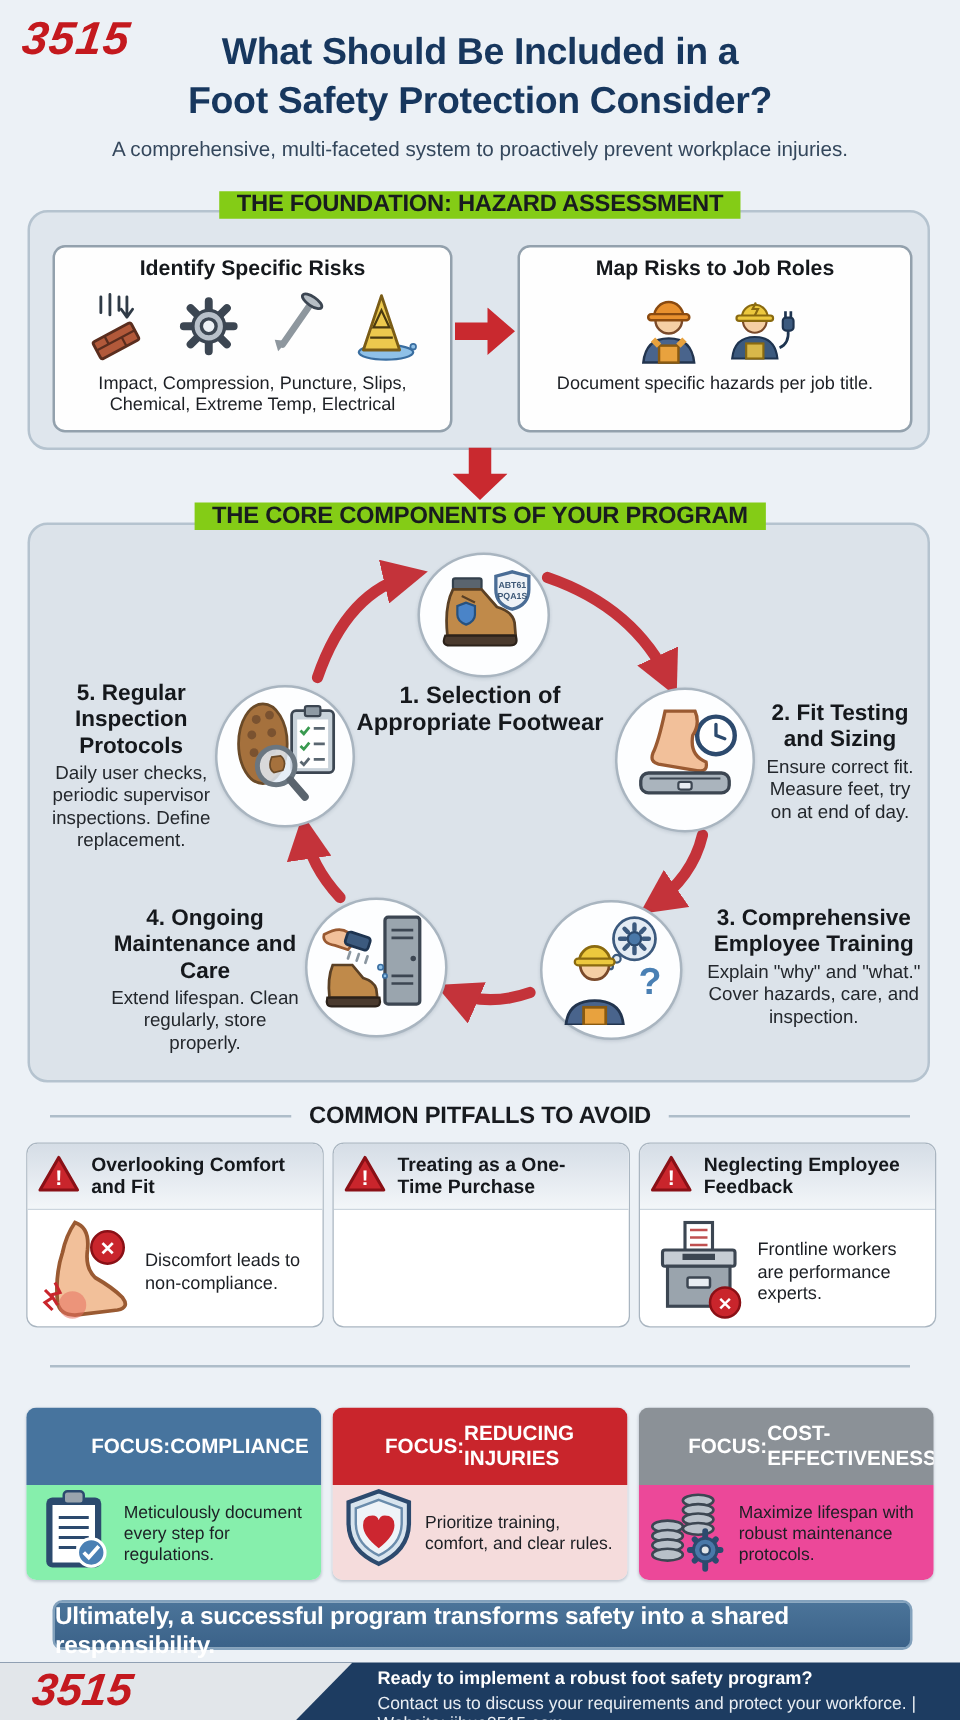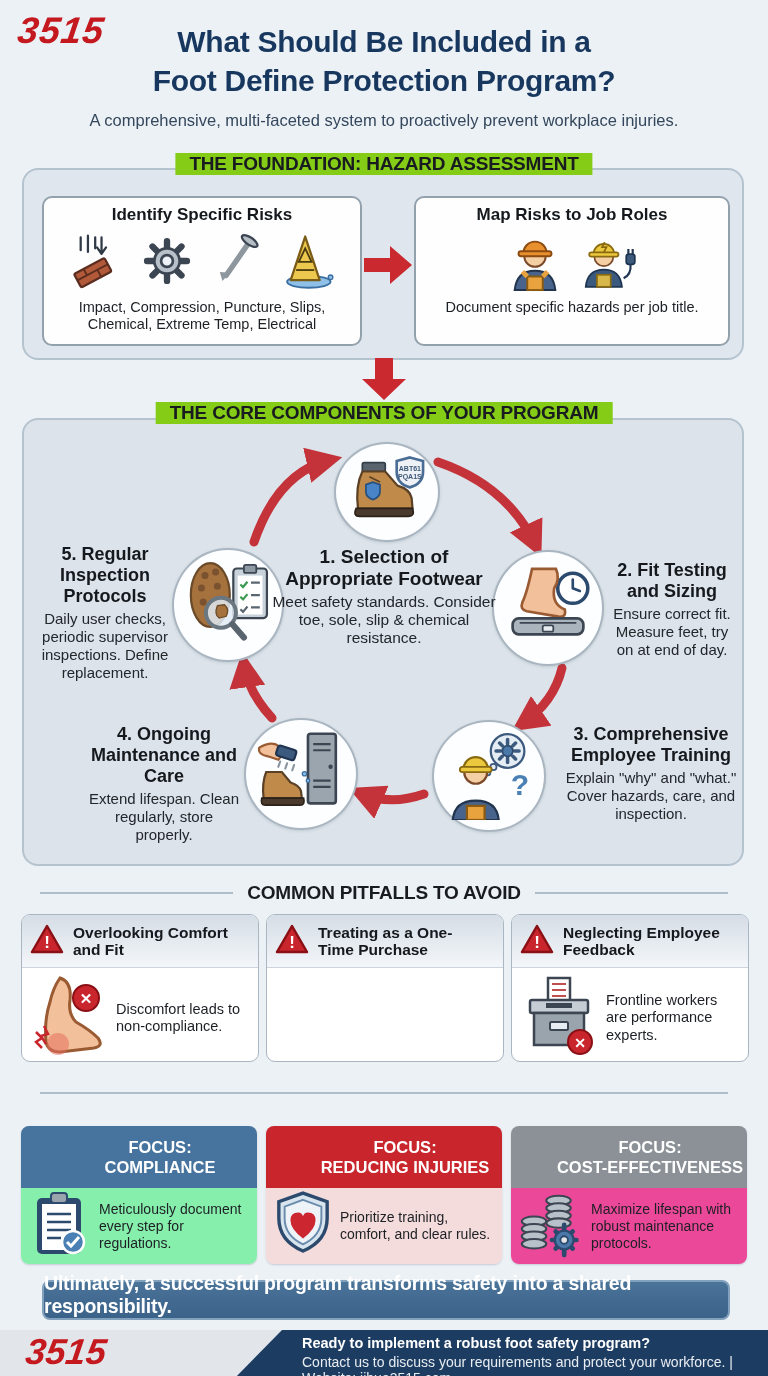--- a/index.html
+++ b/index.html
@@ -32,42 +32,42 @@
 
   
   .pit-card{background:#fff;border:1.5px solid #aab6c1;border-radius:9px;overflow:hidden;}
   .pit-head{display:flex;align-items:center;gap:9px;height:52px;background:linear-gradient(180deg,#d5dde6,#f3f6f9);border-bottom:1px solid #ccd5de;padding:0 8px;}
   .pit-title{font-size:15.5px;font-weight:700;line-height:17px;color:#15181c;width:168px;}
   .pit-body{display:flex;align-items:center;gap:8px;padding:6px 8px;}
   .pit-text{font-size:14.5px;line-height:17.5px;color:#1c1f24;}
 
   
   .fx-card{border-radius:8px;overflow:hidden;box-shadow:0 1px 2px rgba(40,60,80,.2);}
-  .fx-head{height:62px;display:flex;flex-direction:column;align-items:center;justify-content:center;color:#fff;font-weight:700;font-size:16.5px;line-height:20px;text-align:left;padding-left:42px;}
+  .fx-head{height:62px;display:flex;align-items:center;justify-content:center;color:#fff;font-weight:700;font-size:16.5px;line-height:20px;text-align:left;padding-left:42px;}
   .fx-body{height:76px;display:flex;align-items:center;gap:8px;padding:0 8px;}
   .fx-text{font-size:14px;line-height:17px;color:#1c1f24;}
 
-  .banner{left:42px;top:1280px;width:684px;height:36px;background:linear-gradient(180deg,#4b7499,#3b6289);border:2px solid #82a1bc;border-radius:8px;display:flex;align-items:flex-end;justify-content:center;}
+  .banner{left:42px;top:1280px;width:684px;height:36px;background:linear-gradient(180deg,#4b7499,#3b6289);border:2px solid #82a1bc;border-radius:8px;display:flex;align-items:flex-start;justify-content:center;}
   .banner-text{color:#fff;font-weight:700;font-size:19.5px;letter-spacing:-.2px;}
 
   .footer{left:0;top:1330px;width:768px;height:46px;background:#1d3c61;}
   .footer-logo-zone{position:absolute;left:0;top:0;width:282px;height:46px;background:#e2e6ea;clip-path:polygon(0 0,100% 0,84% 100%,0 100%);}
   .footer-logo{position:absolute;left:26px;top:1px;font-size:36px;font-weight:900;font-style:italic;color:#c4191f;transform:skewX(-8deg);}
   .footer-l1{position:absolute;left:302px;top:5px;color:#fff;font-weight:700;font-size:14.5px;}
   .footer-l2{position:absolute;left:302px;top:24px;color:#e8edf2;font-size:14px;}
 </style>
 </head>
 <body>
 
 <div class="canvas">
 
   <div class="abs logo-top">3515</div>
   <div class="abs main-title">
     <div>What Should Be Included in a</div>
-    <div>Foot Define Protection Program?</div>
+    <div>Foot Safety Protection Consider?</div>
   </div>
   <div class="abs subtitle">A comprehensive, multi-faceted system to proactively prevent workplace injuries.</div>
 
   <div class="abs legend-title" style="top:153px;">THE FOUNDATION: HAZARD ASSESSMENT</div>
   <div class="abs panel" style="left:22px;top:168px;width:718px;height:188px;">
 
     <div class="abs white-card" style="left:18px;top:26px;width:316px;height:146px;">
       <div class="wc-title">Identify Specific Risks</div>
       <div class="wc-icons">
         <span>
@@ -254,21 +254,20 @@
           <path d="M66 60 l3 3 l5 -6" stroke="#5a6670" stroke-width="2.5" fill="none"></path>
           <circle cx="44" cy="64" r="17" fill="rgba(224,234,244,.85)" stroke="#6a7680" stroke-width="4.5"></circle>
           <path d="M57 77 L70 92" stroke="#5a646e" stroke-width="7" stroke-linecap="round"></path>
           <path d="M40 56 q-4 10 2 14 l8 -2 q4 -8 -2 -13 z" fill="#a5713d" stroke="#6a4a28" stroke-width="1.5"></path>
         </svg>
       </span>
     </div>
 
     <div class="abs step-text" style="left:240px;top:126px;width:240px;">
       <div class="st" style="font-size:19px;line-height:22px;">1. Selection of Appropriate Footwear</div>
-      <div class="sd" style="font-size:15.5px;">Meet safety standards. Consider toe, sole, slip &amp; chemical resistance.</div>
     </div>
     <div class="abs step-text" style="left:582px;top:140px;width:132px;">
       <div class="st">2. Fit Testing and Sizing</div>
       <div class="sd">Ensure correct fit. Measure feet, try on at end of day.</div>
     </div>
     <div class="abs step-text" style="left:536px;top:304px;width:182px;">
       <div class="st">3. Comprehensive Employee Training</div>
       <div class="sd">Explain "why" and "what." Cover hazards, care, and inspection.</div>
     </div>
     <div class="abs step-text" style="left:62px;top:304px;width:156px;">

